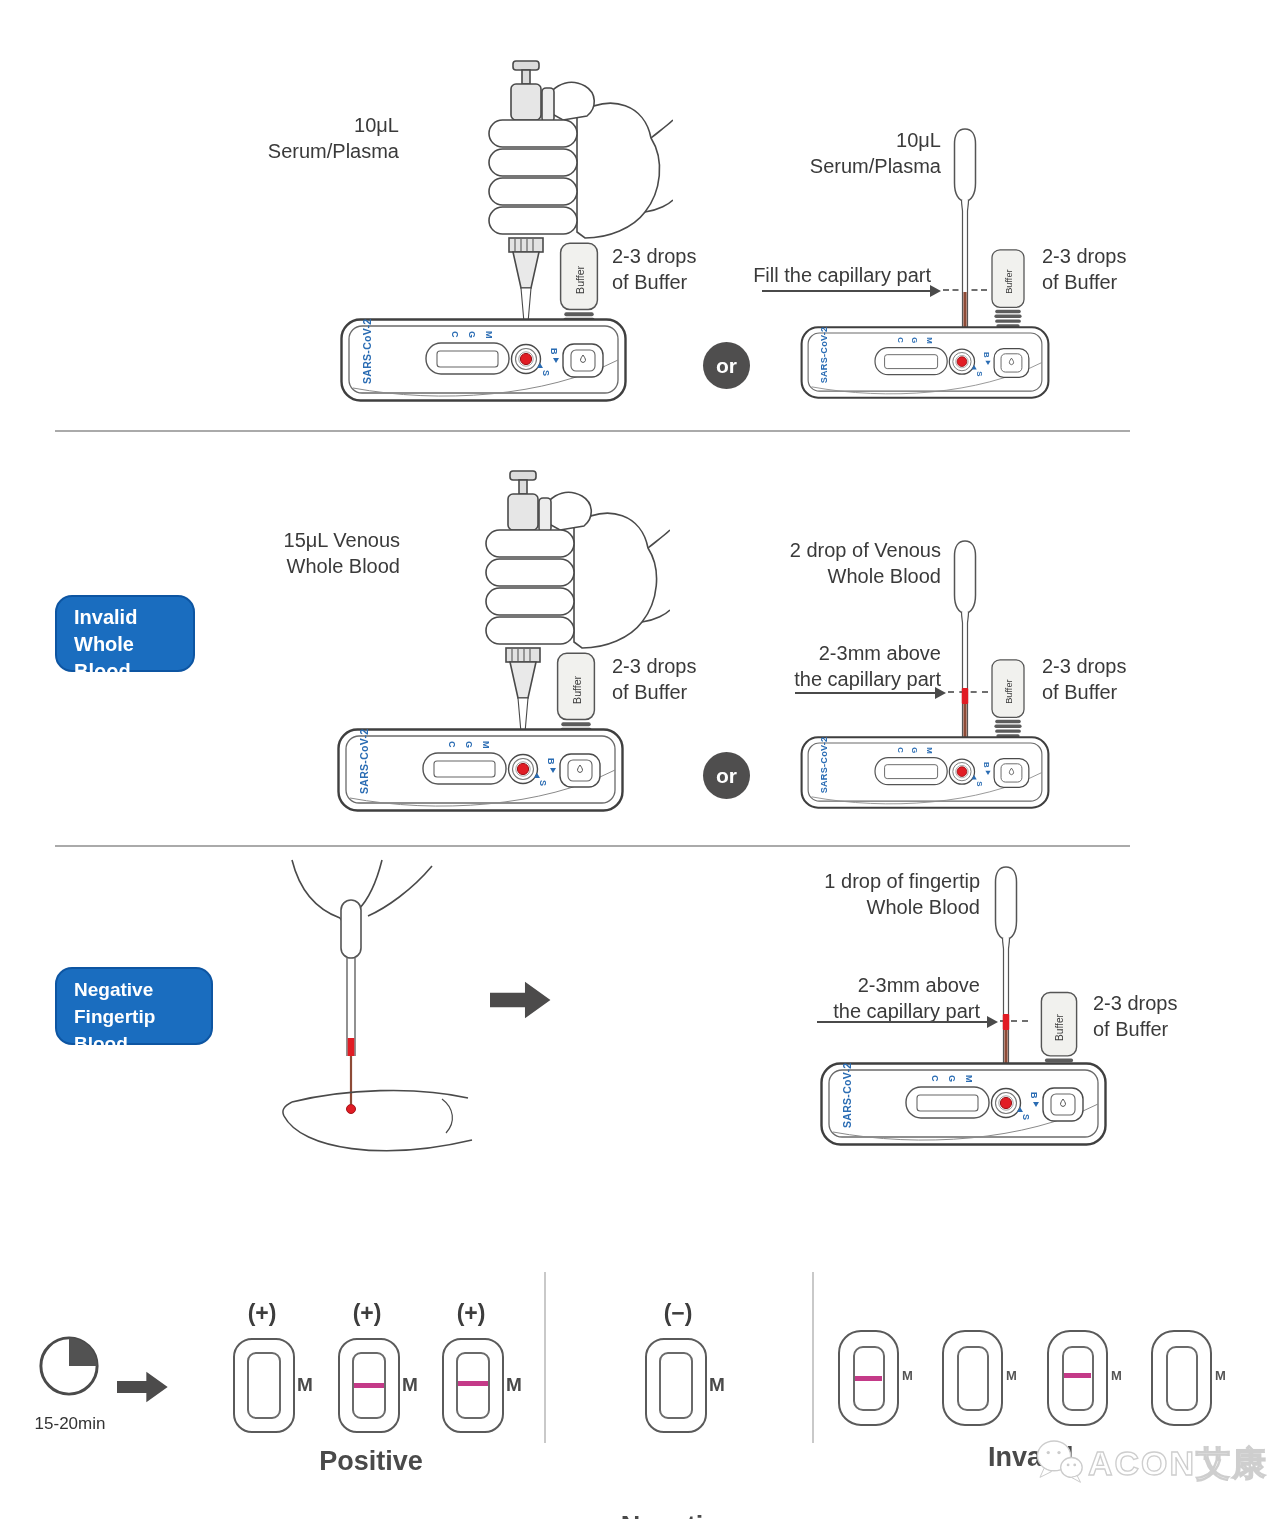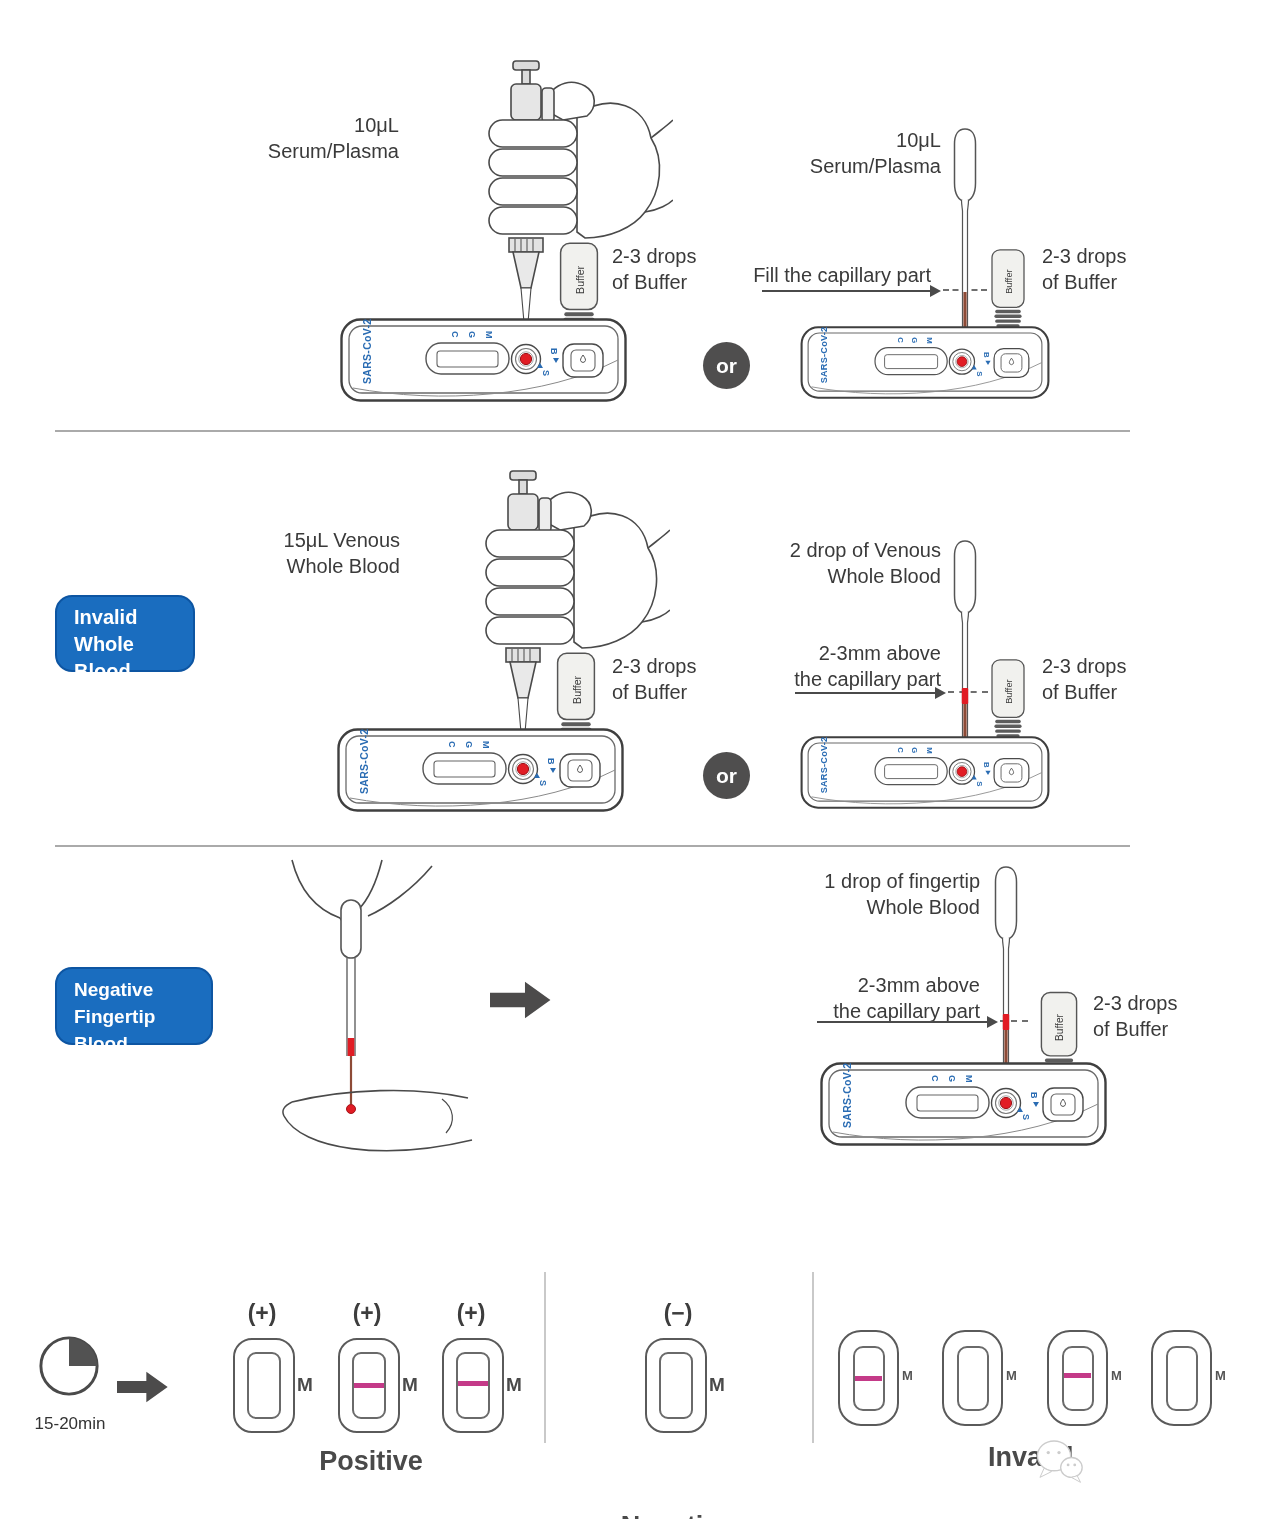--- a/index.html
+++ b/index.html
@@ -373,14 +373,15 @@
   <div class="mlab sm" style="left:902px;top:1368px"><span>M</span></div>
   <div class="mlab sm" style="left:1006px;top:1368px"><span>M</span></div>
   <div class="mlab sm" style="left:1111px;top:1368px"><span>M</span></div>
   <div class="mlab sm" style="left:1215px;top:1368px"><span>M</span></div>
 
   <div class="res" style="left:955px;top:1442px;width:140px;text-align:left;padding-left:33px;box-sizing:border-box"><span>Invalid</span></div>
 
   <svg class="abs" style="left:1032px;top:1436px" width="54" height="48">
       <use href="#sym-wmicon" xlink:href="#sym-wmicon"></use>
     </svg>
+  <div class="wm" style="left:1088px;top:1441px"><span>ACON艾康</span></div>
 
 </div>
 
 </body></html>

